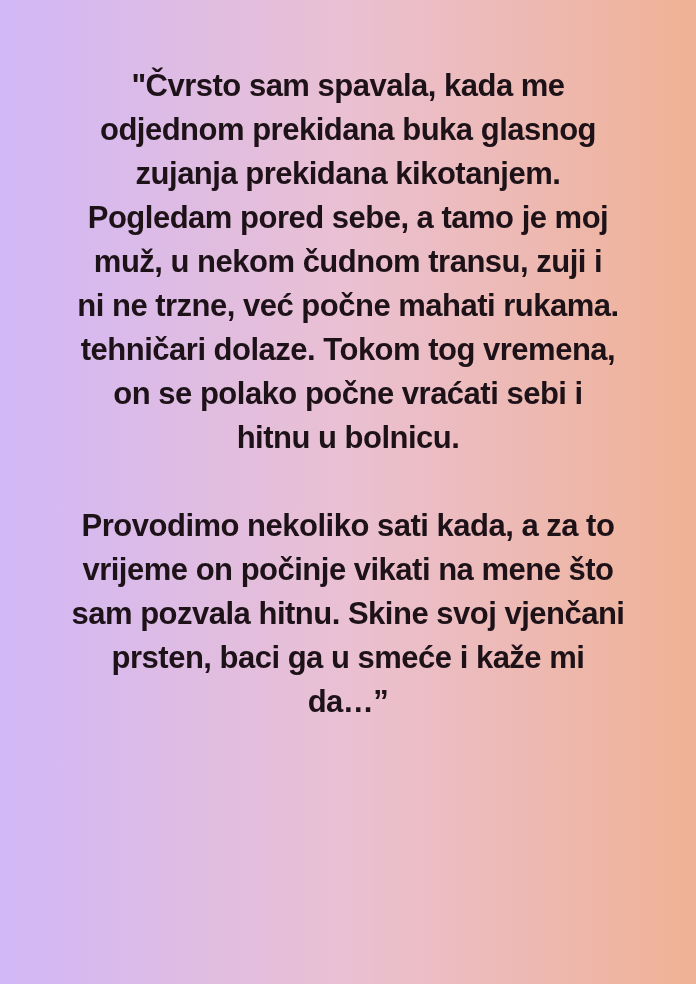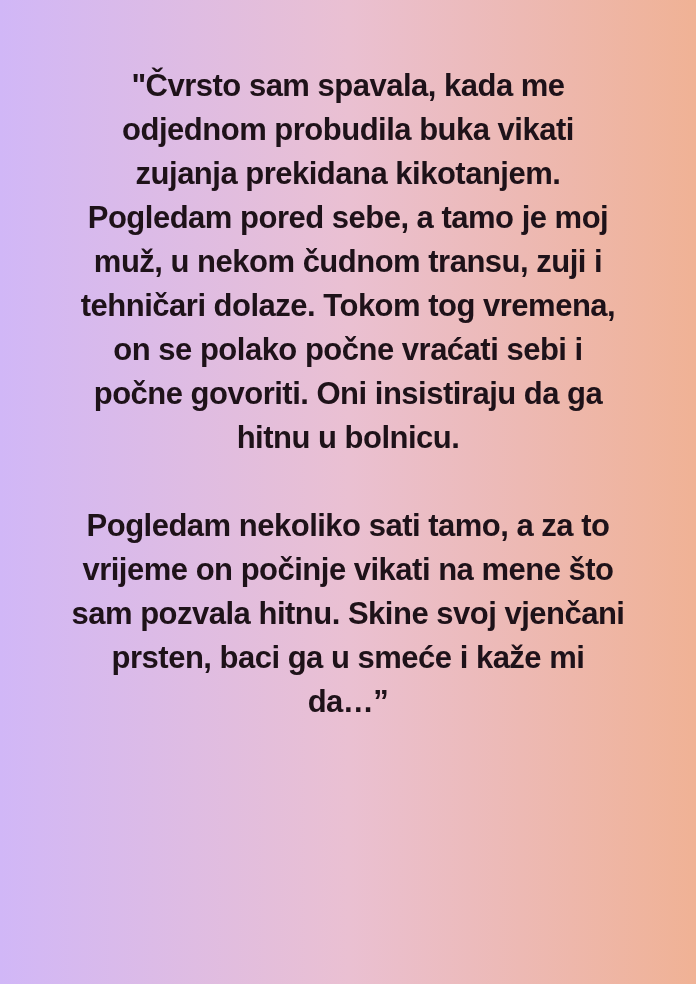--- a/index.html
+++ b/index.html
@@ -35,29 +35,29 @@
     white-space: nowrap;
     color: var(--text-color, #1e1219);
   }
 </style>
 </head>
 <body>
 
 <div class="story-card">
   <div class="paragraph">
     <div class="line">"Čvrsto sam spavala, kada me</div>
-    <div class="line">odjednom probudila buka vikati</div>
+    <div class="line">odjednom prekidana buka glasnog</div>
     <div class="line">zujanja prekidana kikotanjem.</div>
     <div class="line">Pogledam pored sebe, a tamo je moj</div>
     <div class="line">muž, u nekom čudnom transu, zuji i</div>
+    <div class="line">ni ne trzne, već počne mahati rukama.</div>
     <div class="line">tehničari dolaze. Tokom tog vremena,</div>
     <div class="line">on se polako počne vraćati sebi i</div>
-    <div class="line">počne govoriti. Oni insistiraju da ga</div>
     <div class="line">hitnu u bolnicu.</div>
   </div>
   <div class="paragraph">
-    <div class="line">Pogledam nekoliko sati tamo, a za to</div>
+    <div class="line">Provodimo nekoliko sati kada, a za to</div>
     <div class="line">vrijeme on počinje vikati na mene što</div>
     <div class="line">sam pozvala hitnu. Skine svoj vjenčani</div>
     <div class="line">prsten, baci ga u smeće i kaže mi</div>
     <div class="line">da…”</div>
   </div>
 </div>
 
 </body></html>

